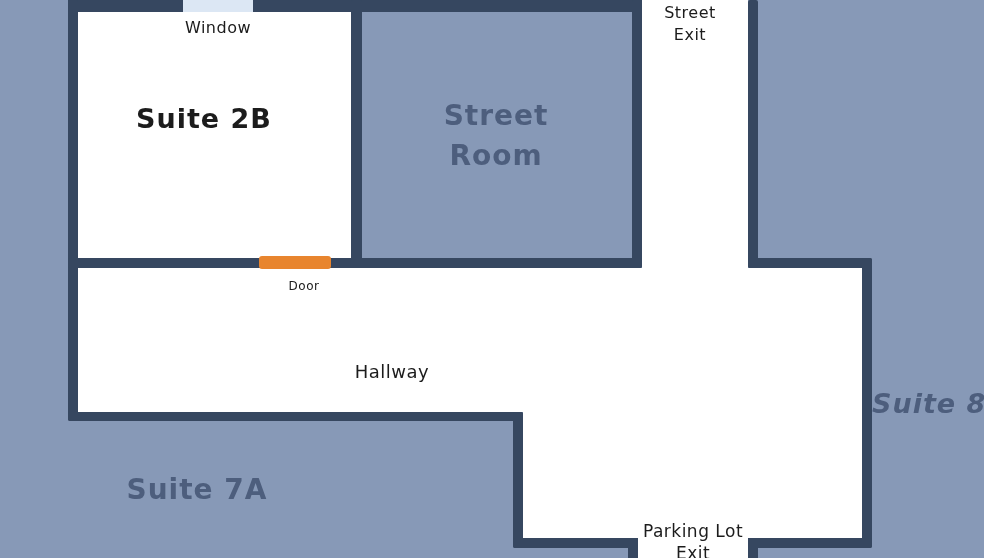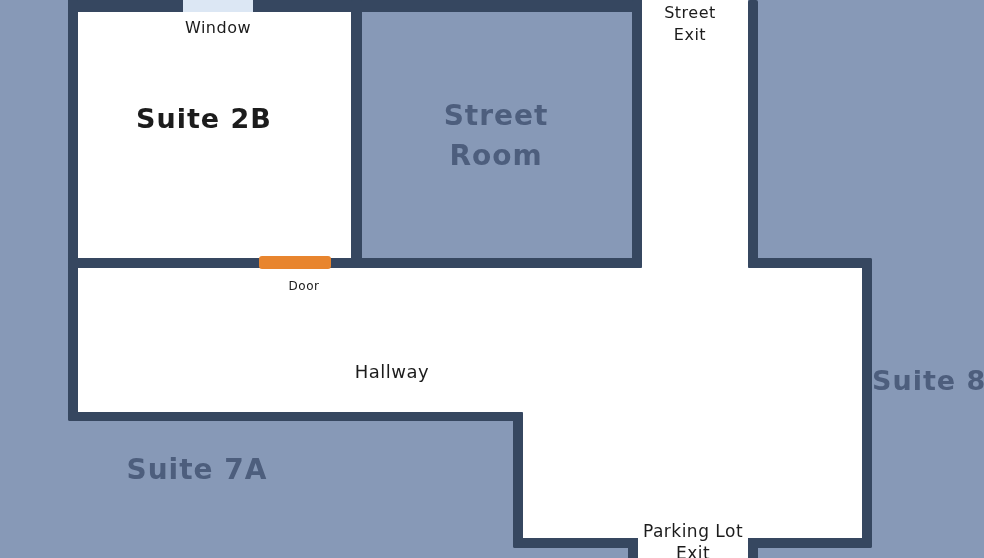--- a/index.html
+++ b/index.html
@@ -41,22 +41,22 @@
   .black{color:var(--text,#1c1c1c);}
   .slate{color:var(--room-label,#4d5e7d);font-weight:600;letter-spacing:1px;}
 
   #lbl-window{left:168px;top:18px;width:100px;font-size:16px;}
   #lbl-suite7b{left:84px;top:102px;width:240px;font-size:27px;font-weight:bold;letter-spacing:1px;}
   #lbl-suite7b-dims{left:94px;top:141px;width:236px;font-size:18px;white-space:pre;}
   #lbl-door{left:264px;top:234px;width:80px;font-size:12px;margin-top:45px;}
   #lbl-supply{left:420px;top:96px;width:152px;font-size:28px;line-height:40px;}
   #lbl-street-exit{left:645px;top:2px;width:90px;font-size:16px;line-height:22px;}
   #lbl-hallway{left:342px;top:361px;width:100px;font-size:18px;}
-  #lbl-suite7a{left:97px;top:452px;width:200px;font-size:28px;}
-  #lbl-suite8{left:872px;top:364px;width:106px;font-size:27px;white-space:nowrap;}
+  #lbl-suite7a{left:97px;top:472px;width:200px;font-size:28px;}
+  #lbl-suite8{left:872px;top:387px;width:106px;font-size:27px;white-space:nowrap;font-style:italic;}
   #lbl-overflow{left:525px;top:451px;width:100px;font-size:17px;line-height:24px;}
   #lbl-parking{left:633px;top:520px;width:120px;font-size:17px;line-height:22px;}
 </style>
 </head>
 <body>
 
 <div id="canvas">
 
   <div class="floor" id="floor-suite7b"></div>
   <div class="floor" id="floor-street-corridor"></div>

